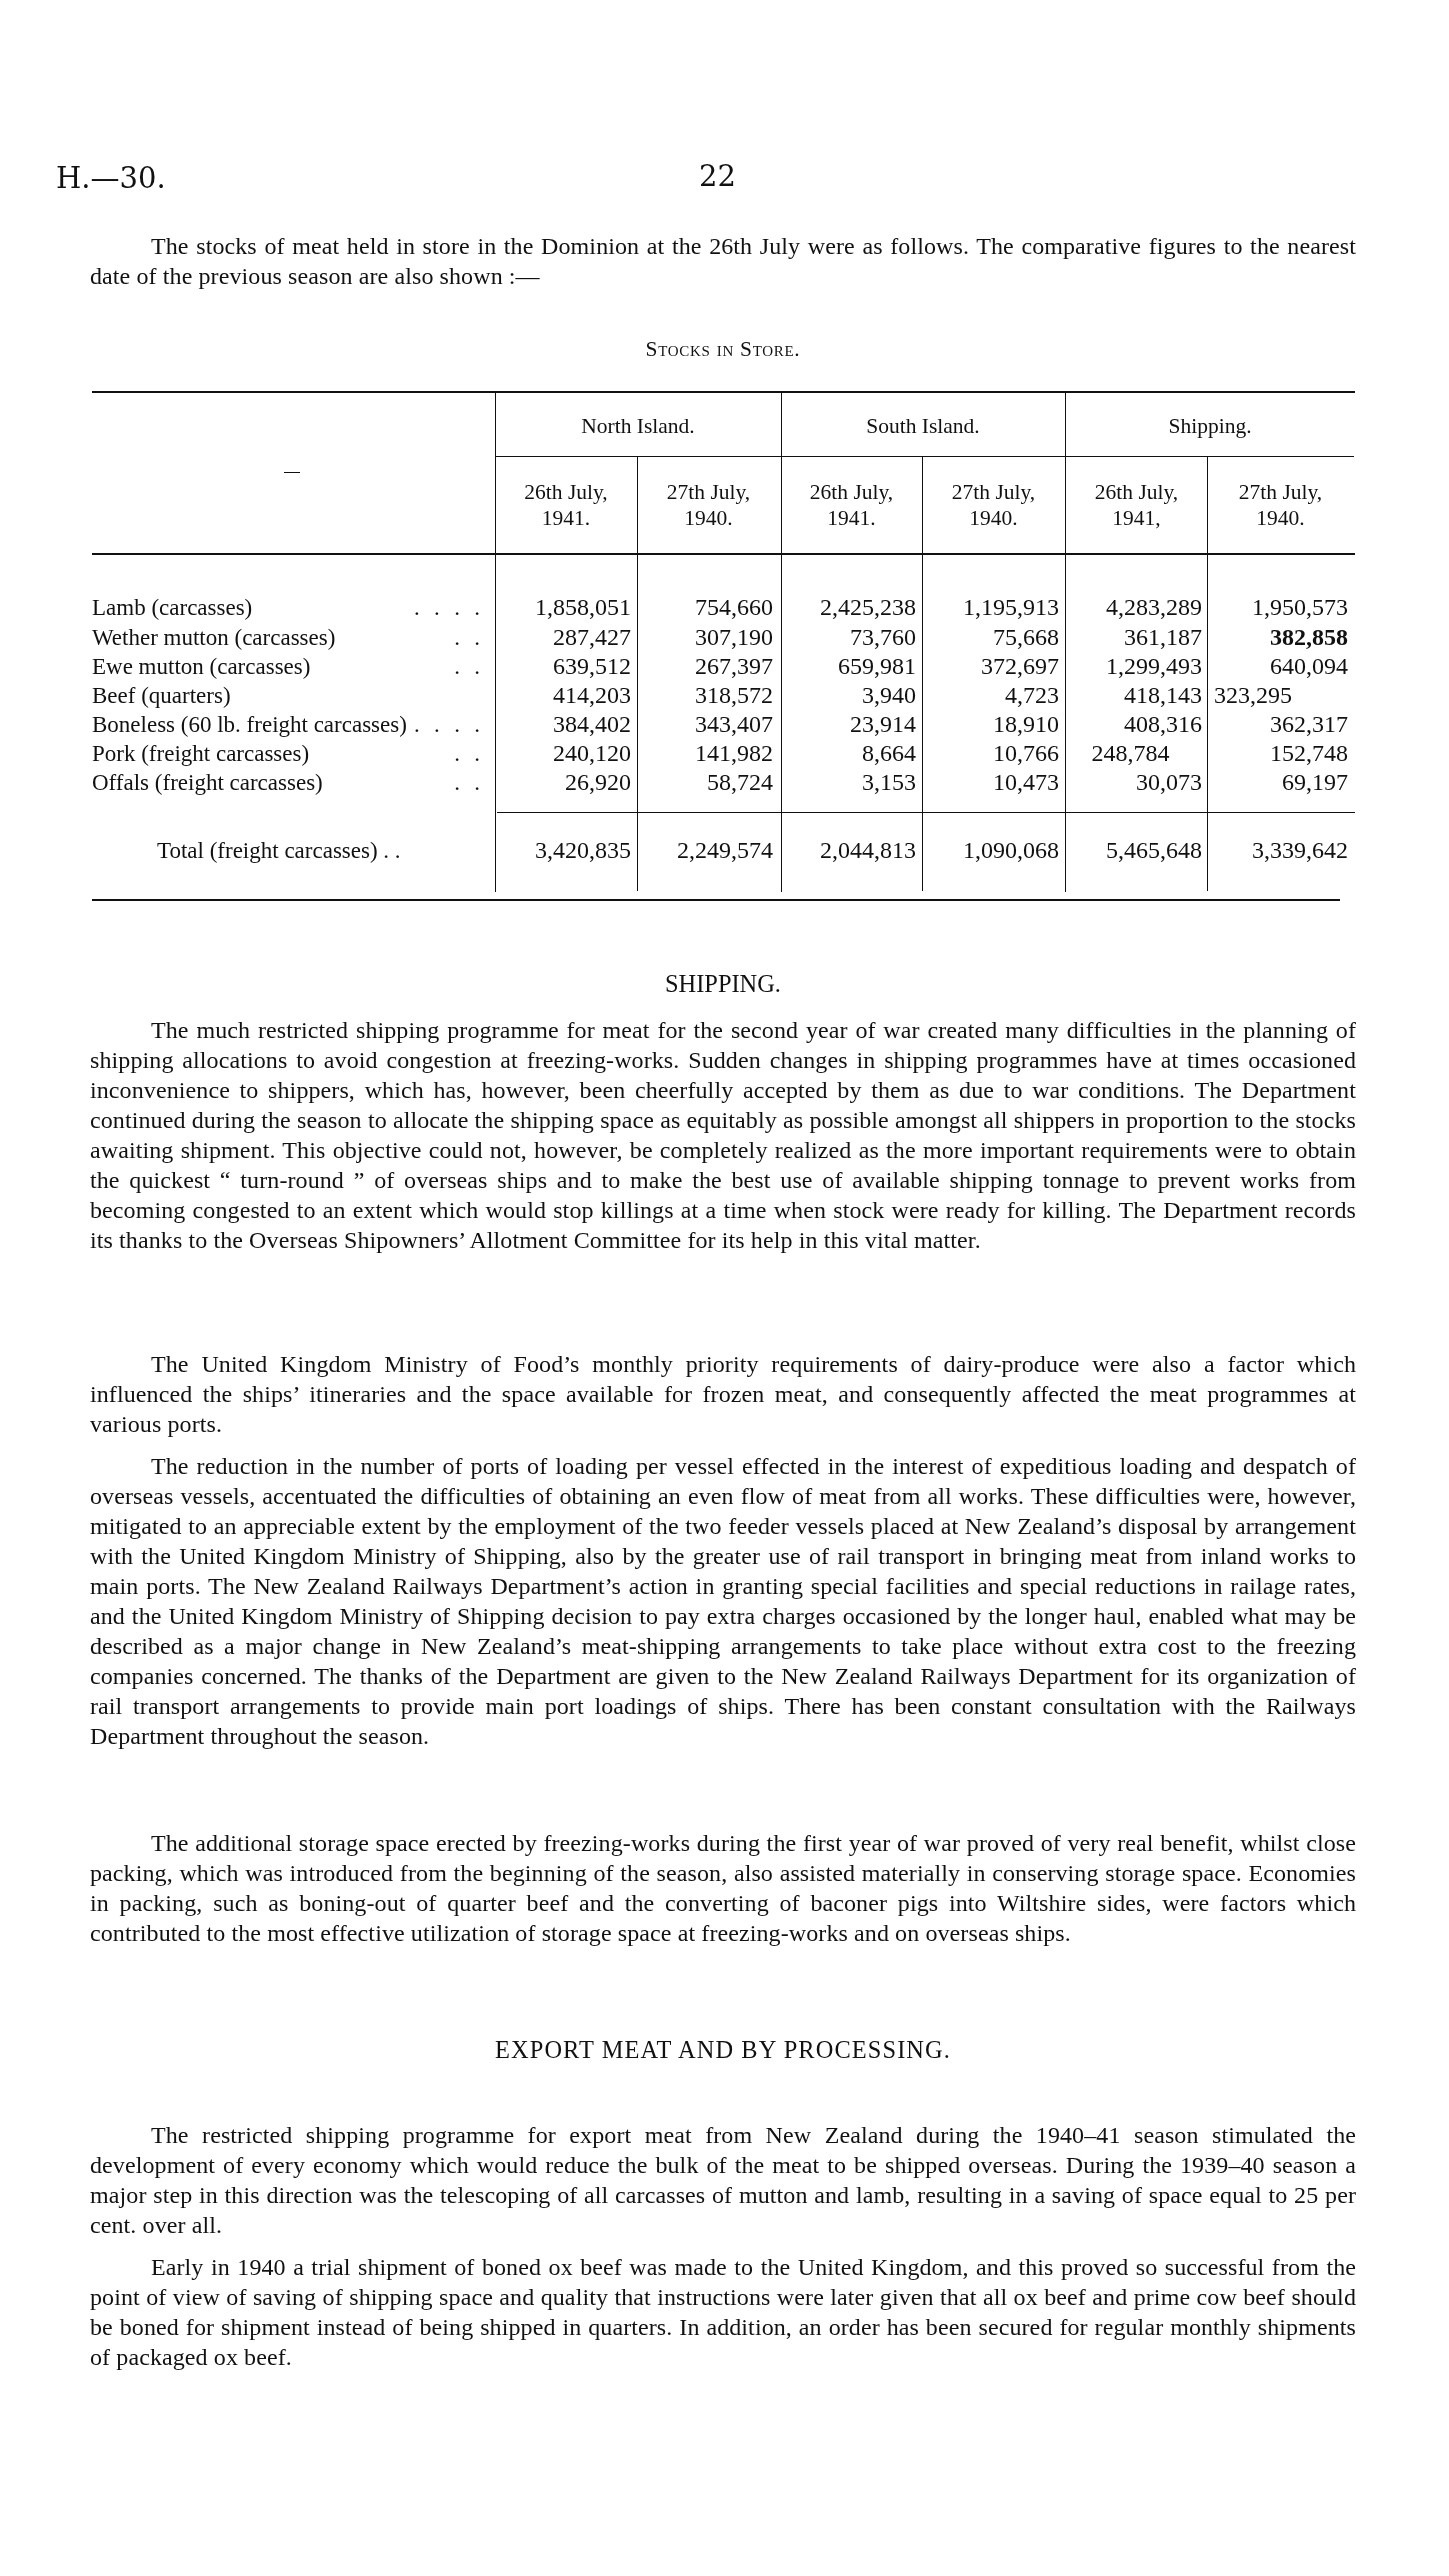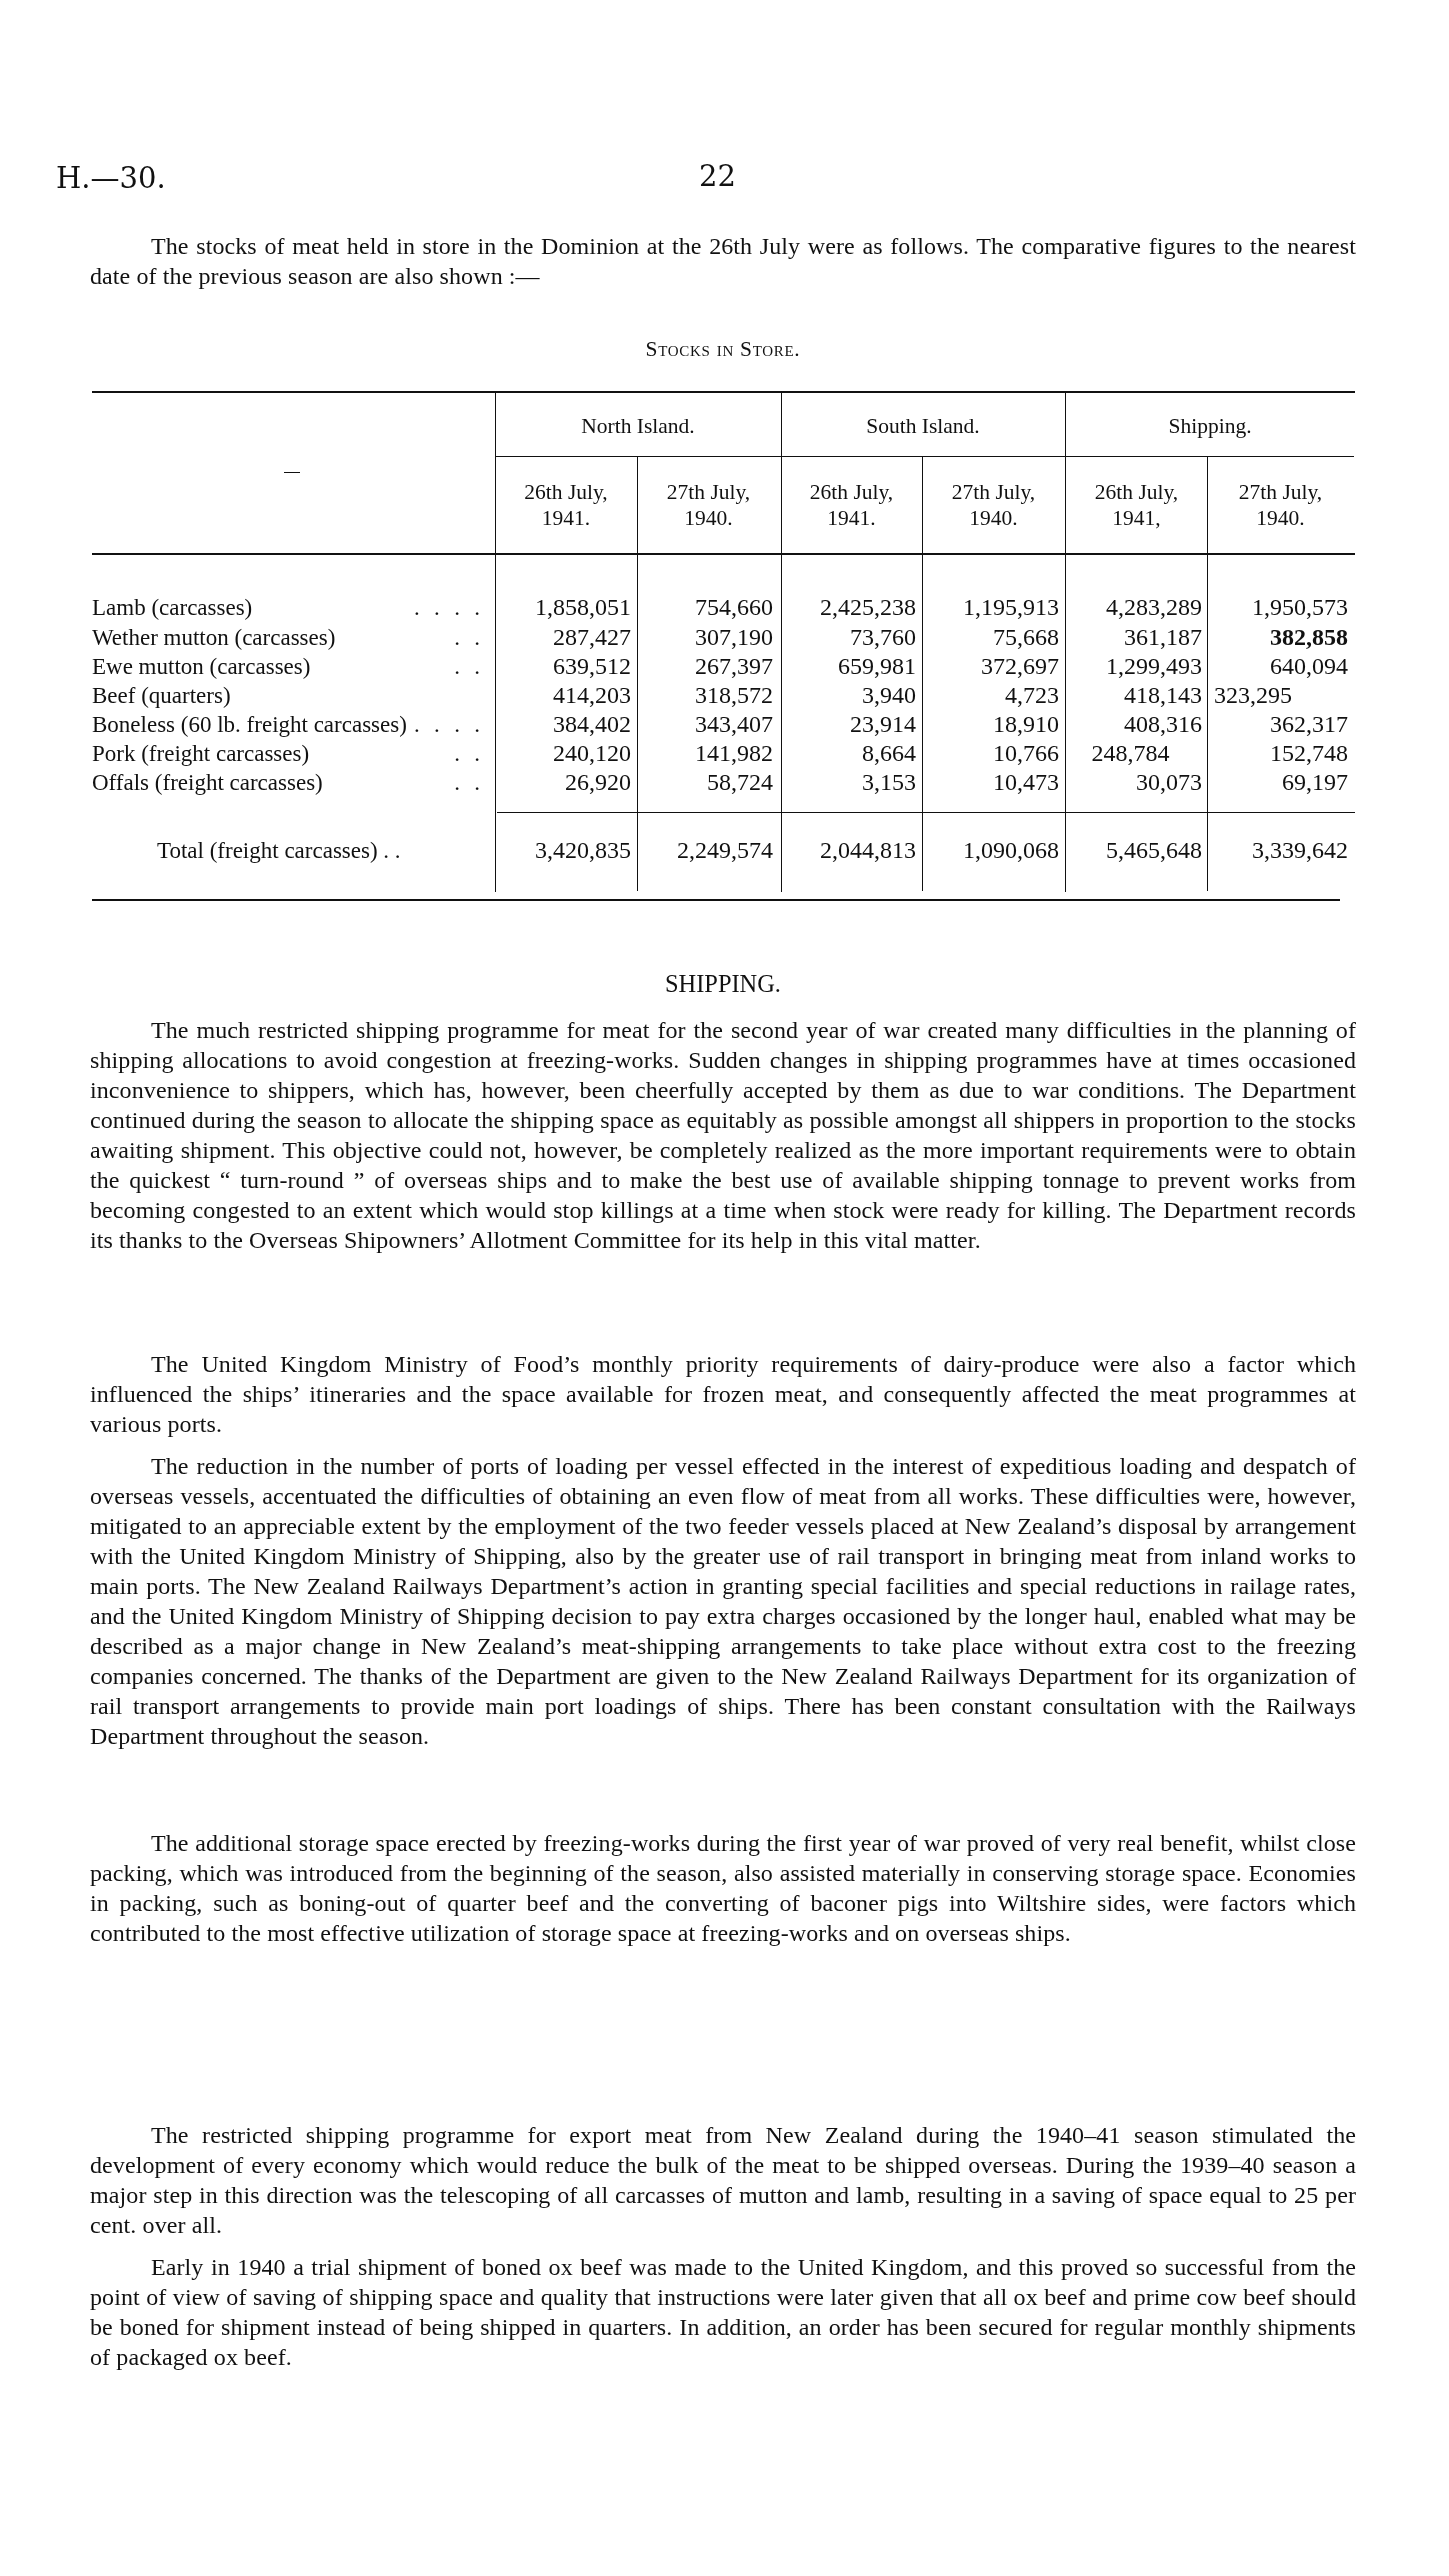--- a/index.html
+++ b/index.html
@@ -186,16 +186,17 @@
   <div class="hline" style="left:0;width:1248px;top:515px;"></div>
 </div>
 
 <div class="heading" style="top:970px;">SHIPPING.</div>
 <p class="para" style="top:1015px;">The much restricted shipping programme for meat for the second year of war created many difficulties in the planning of shipping allocations to avoid congestion at freezing-works.  Sudden changes in shipping programmes have at times occasioned inconvenience to shippers, which has, however, been cheerfully accepted by them as due to war conditions.  The Department continued during the season to allocate the shipping space as equitably as possible amongst all shippers in proportion to the stocks awaiting shipment.  This objective could not, however, be completely realized as the more important requirements were to obtain the quickest “ turn-round ” of overseas ships and to make the best use of available shipping tonnage to prevent works from becoming congested to an extent which would stop killings at a time when stock were ready for killing.  The Department records its thanks to the Overseas Shipowners’ Allotment Committee for its help in this vital matter.</p>
 <p class="para" style="top:1349px;">The United Kingdom Ministry of Food’s monthly priority requirements of dairy-produce were also a factor which influenced the ships’ itineraries and the space available for frozen meat, and consequently affected the meat programmes at various ports.</p>
 <p class="para" style="top:1451px;">The reduction in the number of ports of loading per vessel effected in the interest of expeditious loading and despatch of overseas vessels, accentuated the difficulties of obtaining an even flow of meat from all works.  These difficulties were, however, mitigated to an appreciable extent by the employment of the two feeder vessels placed at New Zealand’s disposal by arrangement with the United Kingdom Ministry of Shipping, also by the greater use of rail transport in bringing meat from inland works to main ports.  The New Zealand Railways Department’s action in granting special facilities and special reductions in railage rates, and the United Kingdom Ministry of Shipping decision to pay extra charges occasioned by the longer haul, enabled what may be described as a major change in New Zealand’s meat-shipping arrangements to take place without extra cost to the freezing companies concerned.  The thanks of the Department are given to the New Zealand Railways Department for its organization of rail transport arrangements to provide main port loadings of ships.  There has been constant consultation with the Railways Department throughout the season.</p>
 <p class="para" style="top:1828px;">The additional storage space erected by freezing-works during the first year of war proved of very real benefit, whilst close packing, which was introduced from the beginning of the season, also assisted materially in conserving storage space.  Economies in packing, such as boning-out of quarter beef and the converting of baconer pigs into Wiltshire sides, were factors which contributed to the most effective utilization of storage space at freezing-works and on overseas ships.</p>
 
 <div class="heading" style="top:2036px;letter-spacing:1.1px;">
+  <div>EXPORT MEAT AND BY PROCESSING.</div>
 </div>
 <p class="para" style="top:2120px;">The restricted shipping programme for export meat from New Zealand during the 1940–41 season stimulated the development of every economy which would reduce the bulk of the meat to be shipped overseas.  During the 1939–40 season a major step in this direction was the telescoping of all carcasses of mutton and lamb, resulting in a saving of space equal to 25 per cent. over all.</p>
 <p class="para" style="top:2252px;">Early in 1940 a trial shipment of boned ox beef was made to the United Kingdom, and this proved so successful from the point of view of saving of shipping space and quality that instructions were later given that all ox beef and prime cow beef should be boned for shipment instead of being shipped in quarters.  In addition, an order has been secured for regular monthly shipments of packaged ox beef.</p>
 
 
 </body></html>

